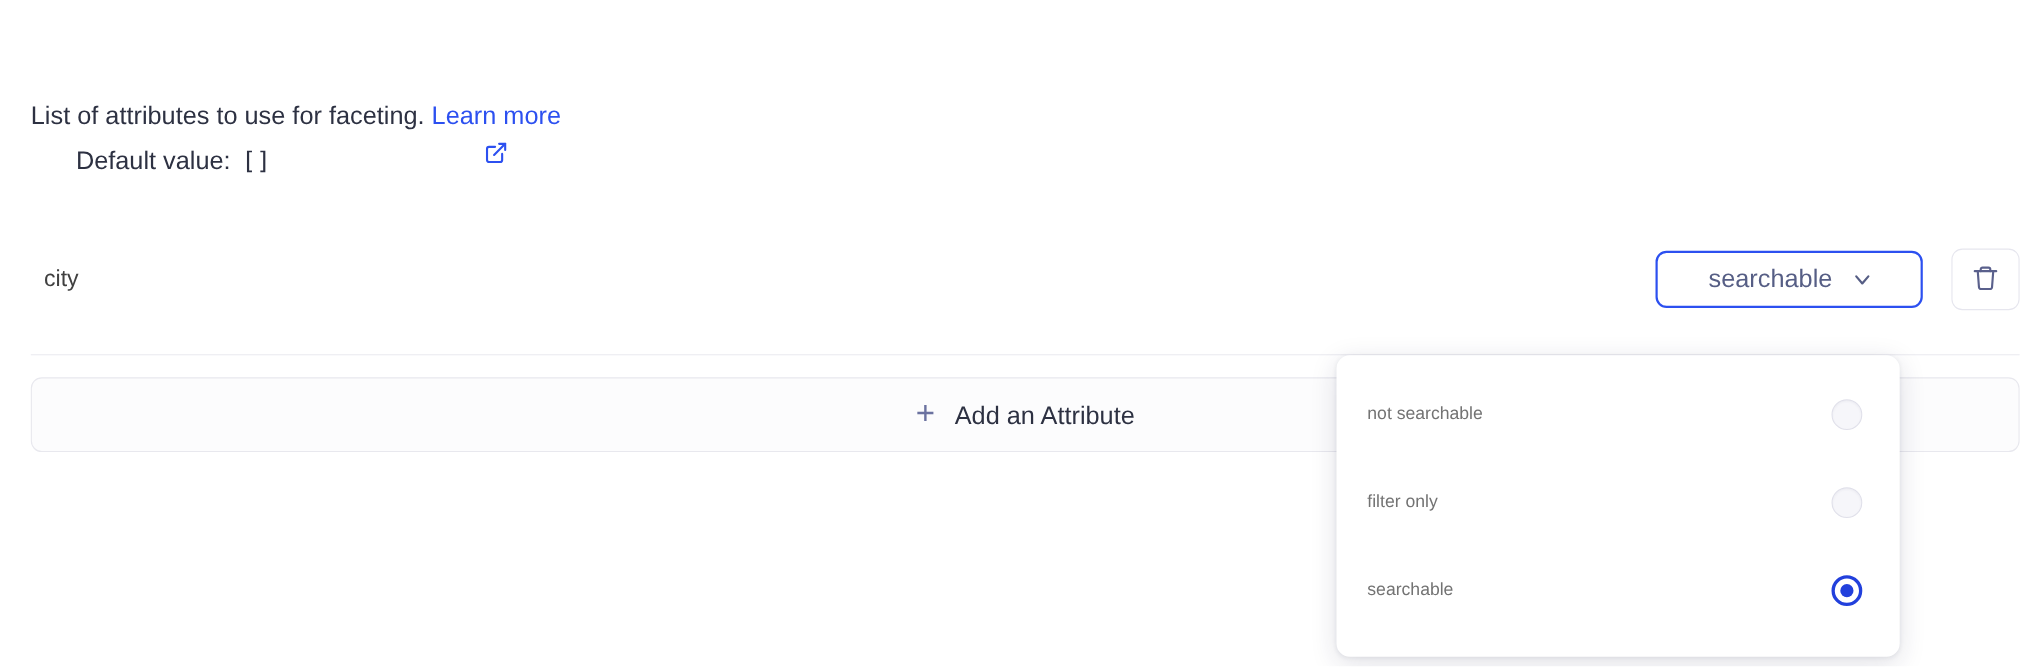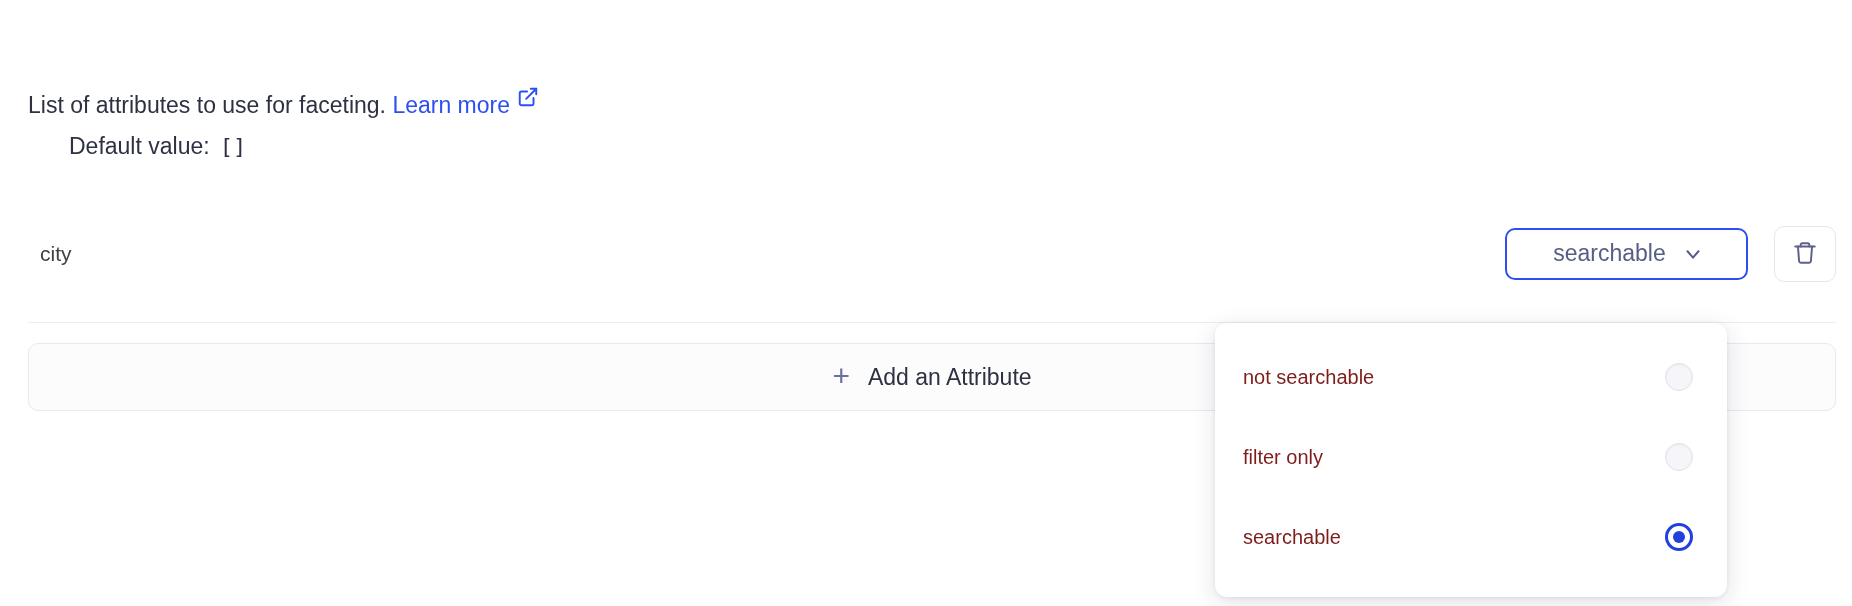--- a/index.html
+++ b/index.html
@@ -61,22 +61,23 @@
     font-size: 23px;
     color: #2d3142;
     line-height: 1.52;
     white-space: nowrap;
   }
 
   .learn-more {
     color: #2c50f0;
     text-decoration: none;
     display: inline-flex;
-    align-items: flex-start;
+    align-items: center;
     gap: 7px;
+    flex-direction: column;
   }
   .learn-more .ext-icon { display: inline-flex; margin-top: -2px; }
 
   .default-value {
     position: absolute;
     left: 28px;
     top: 129px;
     font-size: 23px;
     color: #2d3142;
     line-height: 1.52;
@@ -198,22 +199,22 @@
     display: flex;
     align-items: center;
     justify-content: space-between;
     height: 80px;
     padding: 0 34px 0 28px;
     cursor: pointer;
     background: transparent;
   }
 
   .menu-option-label {
-    font-size: 20px;
-    color: #7f1d1d;
+    font-size: 16px;
+    color: #737373;
     line-height: 1;
   }
 
   .radio {
     width: 28px;
     height: 28px;
     border-radius: 50%;
     flex: 0 0 auto;
     position: relative;
     background: #f6f6fa;

